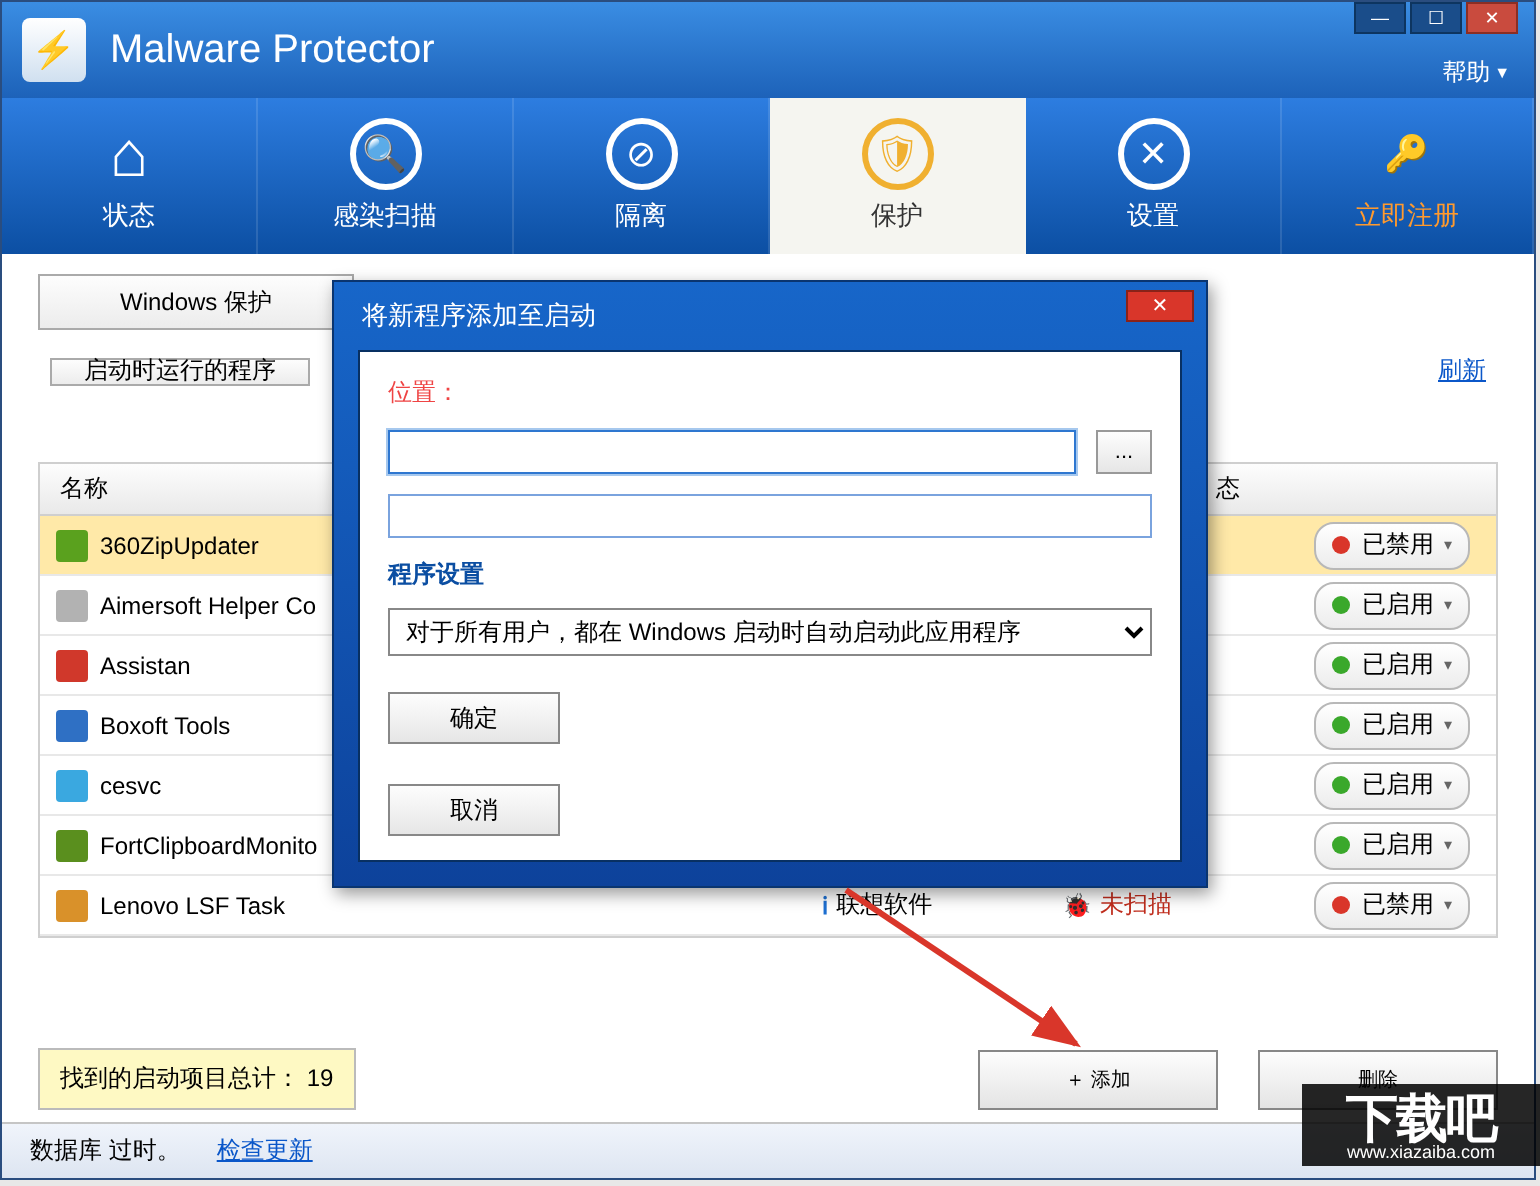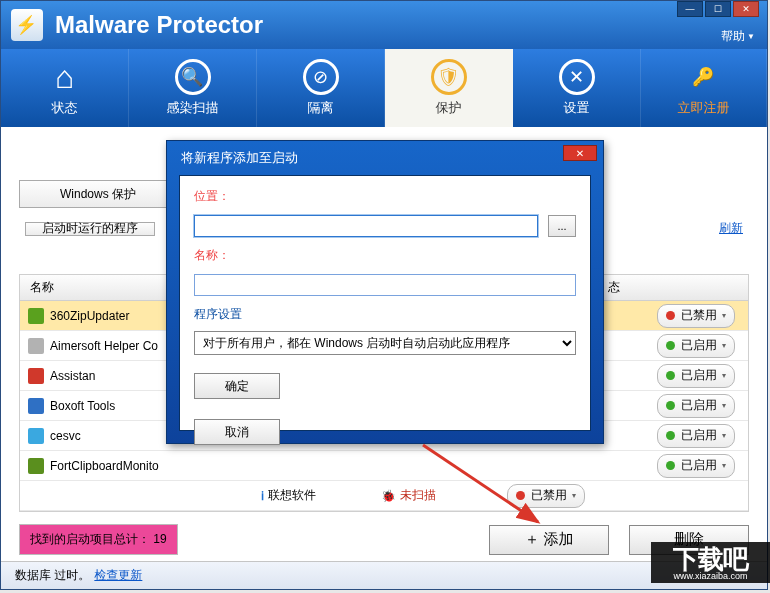--- a/index.html
+++ b/index.html
@@ -2,37 +2,37 @@
 <html><head>
 <meta charset="utf-8">
 <style>
   * { box-sizing: border-box; margin: 0; padding: 0; }
   body { font-family: "Microsoft YaHei", Arial, sans-serif; font-size: 12px; background: #e8e8e8; width: 770px; height: 593px; overflow: hidden; position: relative; }
   
   .window { position: absolute; top: 0; left: 0; width: 768px; height: 590px; background: #fff; border: 1px solid #2a4d7f; }
   
   .titlebar { height: 48px; background: linear-gradient(#3a8de3, #1d62b9); display: flex; align-items: center; padding: 0 10px; position: relative; }
   .app-logo { width: 32px; height: 32px; background: linear-gradient(#fff,#d0e0f0); border-radius: 4px; display: flex; align-items: center; justify-content: center; margin-right: 12px; color:#1d62b9; font-size:18px;}
-  .app-title { color: #fff; font-size: 24px; font-weight: bold; }
+  .app-title { color: #fff; font-size: 20px; font-weight: normal; }
   .win-controls { position: absolute; right: 8px; top: 0; display: flex; gap: 2px; }
   .win-btn { width: 26px; height: 16px; background: #1a4d8a; border: 1px solid #0d3560; font-size: 9px; color: #fff; display:flex; align-items:center; justify-content:center; cursor:pointer;}
   .win-btn.close { background: #c94b3e; border-color:#8a2e24;}
   .help-link { position:absolute; right:12px; bottom:4px; color:#fff; font-size:12px; display:flex; align-items:center; gap:2px;}
   
   .toolbar { height: 78px; background: linear-gradient(#2d7de0, #0c4fa3); display: flex; }
   .tool-item { flex: 0 0 128px; display:flex; flex-direction:column; align-items:center; justify-content:center; color:#fff; font-size:13px; border-right:1px solid rgba(255,255,255,0.12); cursor:pointer; gap:4px;}
   .tool-item.active { background: #f5f5f0; color:#333; }
   .tool-item.register{ color:#ff9a2e; flex:1;}
   .tool-icon { width:36px; height:36px; border-radius:50%; border:3px solid currentColor; display:flex; align-items:center; justify-content:center; font-size:18px;}
   .tool-item.active .tool-icon{ color:#f0b030; border-color:#f0b030;}
   .tool-item:first-child .tool-icon{ border:none; font-size:32px;}
   
   .content { position: relative; height: calc(100% - 48px - 78px - 28px); background: #fff; }
   .tab-row { padding: 10px 18px 0; display:flex;}
-  .tab-btn { height:28px; padding:0 40px; border:1px solid #aaa; background:linear-gradient(#fdfdfd,#ececec); display:flex; align-items:center; font-size:12px;margin-top:43px;}
+  .tab-btn { height:28px; padding:0 40px; border:1px solid #aaa; background:linear-gradient(#fdfdfd,#ececec); display:flex; align-items:center; font-size:12px;}
   .sub-header { padding: 12px 24px 6px; display:flex; align-items:center; justify-content:space-between;}
   .sub-btn { height:14px; padding:0 16px; border:1px solid #aaa; background:linear-gradient(#fdfdfd,#ececec); display:inline-flex; align-items:center;}
   .refresh-link { color:#0b57c9; text-decoration:underline; cursor:pointer;}
   .desc { padding:0 24px 8px; color:#0c4a6e;text-align:center;}
   
   .table { margin: 6px 18px 0; border:1px solid #cfcfcf;}
   .thead { display:flex; background:linear-gradient(#fdfdfd,#e9e9e9); height:26px; border-bottom:1px solid #cfcfcf;}
   .th { padding:0 10px; display:flex; align-items:center; border-right:1px solid #cfcfcf; font-weight:normal;}
   .th:last-child{border-right:none;}
   .th1{width:300px;} .th3{width:120px;}
@@ -44,38 +44,38 @@
   .td4{flex:1; padding-left:6px;}
   .prog-icon{width:16px; height:16px; border-radius:2px; display:inline-block;}
   .info-icon{color:#1d6fd1; font-weight:bold;}
   .status-pill{ display:inline-flex; align-items:center; gap:6px; border:1px solid #b8b8b8; background:linear-gradient(#fff,#ececec); border-radius:10px; height:24px; padding:0 9px 0 8px; min-width:78px; position:relative;}
   .status-pill::after{content:"▾"; position:absolute; right:8px; font-size:8px; color:#666;}
   .dot{width:9px;height:9px;border-radius:50%;}
   .dot.red{background:#d9362a;} .dot.green{background:#3aa82b;}
   .unscanned{color:#c02d1d;}
   
   .footer-row{ position:absolute; bottom:6px; left:18px; right:18px; display:flex; align-items:center; justify-content:space-between;}
-  .count-box{ border:1px solid #bbb; padding:6px 10px; background:#ec4899;}
+  .count-box{ border:1px solid #bbb; padding:6px 10px; background:#fef9c3;}
   .action-btns{ display:flex; gap:20px;}
-  .big-btn{ width:120px; height:30px; border:1px solid #888; background:linear-gradient(#fdfdfd,#e4e4e4); display:flex; align-items:center; justify-content:center; font-size:15px; cursor:pointer;}
-  
-  .statusbar{ height:28px; background:linear-gradient(#f0f4fb,#dde5f1); border-top:1px solid #c5c5c5; display:flex; align-items:center; padding:0 14px; font-size:12px; gap:4px;text-align:right;}
+  .big-btn{ width:120px; height:30px; border:1px solid #888; background:linear-gradient(#fdfdfd,#e4e4e4); display:flex; align-items:center; justify-content:center; font-size:10px; cursor:pointer;}
+  
+  .statusbar{ height:28px; background:linear-gradient(#f0f4fb,#dde5f1); border-top:1px solid #c5c5c5; display:flex; align-items:center; padding:0 14px; font-size:12px; gap:18px;text-align:right;}
   .statusbar a{color:#0b57c9; text-decoration:underline;}
   
   
   .modal { position:absolute; left:166px; top:140px; width:438px; height:304px; background: linear-gradient(#1766c9, #0d429b); border:1px solid #0a3570; box-shadow: 2px 3px 8px rgba(0,0,0,0.4);}
   .modal-title{ color:#fff; height:34px; display:flex; align-items:center; padding:0 14px; font-size:13px; position:relative;}
   .modal-close{ position:absolute; right:6px; top:4px; width:34px; height:16px; background:#d9362a; border:1px solid #8a2218; display:flex; align-items:center; justify-content:center; color:#fff; font-size:10px; cursor:pointer;}
   .modal-body{ margin: 0 12px 12px; background:#fff; height: calc(100% - 46px); border:1px solid #083062; padding:12px 14px;}
   .form-row{ display:flex; align-items:center; gap:10px; margin-bottom:10px;}
   .form-label{ width:48px; color:#ef4444;}
   .form-input{ flex:1; height:22px; border:1px solid #7aa3de; padding:0 4px;}
   .form-input.focused{ border:1px solid #2e77d0; outline:1px solid #a6c8ee;}
   .browse-btn{ width:28px; height:22px; border:1px solid #999; background:linear-gradient(#fdfdfd,#e6e6e6); font-size:11px; cursor:pointer;}
-  .section-header{ color:#0b4ea2; margin:1px 0 8px;}
+  .section-header{ color:#0b4ea2; margin:1px 0 8px;font-weight:bold;}
   .form-select{ width:100%; height:24px; border:1px solid #888; padding:0 4px; font-size:12px; background:#fff;}
   .modal-actions{ display:flex; justify-content:flex-end; gap:20px; margin-top:18px;flex-direction:column;}
   .dlg-btn{ width:86px; height:26px; border:1px solid #888; background:linear-gradient(#fdfdfd,#e6e6e6); cursor:pointer; font-size:12px;}
   
   .arrow{ position:absolute; left:418px; top:440px; width:140px; height:100px; pointer-events:none;}
   
   .watermark{ position:absolute; right:0; bottom:10px; background:rgba(0,0,0,0.85); color:#fff; padding:4px 22px 2px; font-weight:bold; font-size:26px; letter-spacing:-1px; line-height:1;}
   .watermark small{display:block; font-size:9px; font-weight:normal; letter-spacing:0; text-align:center;}
 </style>
 </head>
@@ -211,20 +211,24 @@
             </div>
             <div style="flex:1"></div>
             <div class="td3"></div>
             <div class="td3"></div>
             <div class="td4"><span class="status-pill">
                 <span class="dot green"></span>
                 <span>已启用</span>
               </span></div>
           </div>
           <div class="tr">
+            <div class="td1">
+              <span class="prog-icon" style="background:#d9912a"></span>
+              <span>Lenovo LSF Task</span>
+            </div>
             <div style="flex:1"></div>
             <div class="td3">
               <span class="info-icon">ℹ</span> 
               <span>联想软件</span>
             </div>
             <div class="td3">
               <span>🐞</span> 
               <span class="unscanned">未扫描</span>
             </div>
             <div class="td4"><span class="status-pill">
@@ -259,23 +263,20 @@
   </div>
   <div class="modal-body">
     <div class="form-row">
       <div class="form-label">位置：</div>
     </div>
     <div class="form-row">
       <input class="form-input focused" value="" style="">
       <button class="browse-btn">...</button>
     </div>
     <div class="form-row">
-      <div class="form-label">名称：</div>
-    </div>
-    <div class="form-row">
       <input class="form-input" value="" style="">
     </div>
     <div class="section-header">程序设置</div>
     <div class="form-row">
       <select class="form-select">
         <option>对于所有用户，都在 Windows 启动时自动启动此应用程序</option>
       </select>
     </div>
     <div class="modal-actions">
       <button class="dlg-btn">确定</button>

